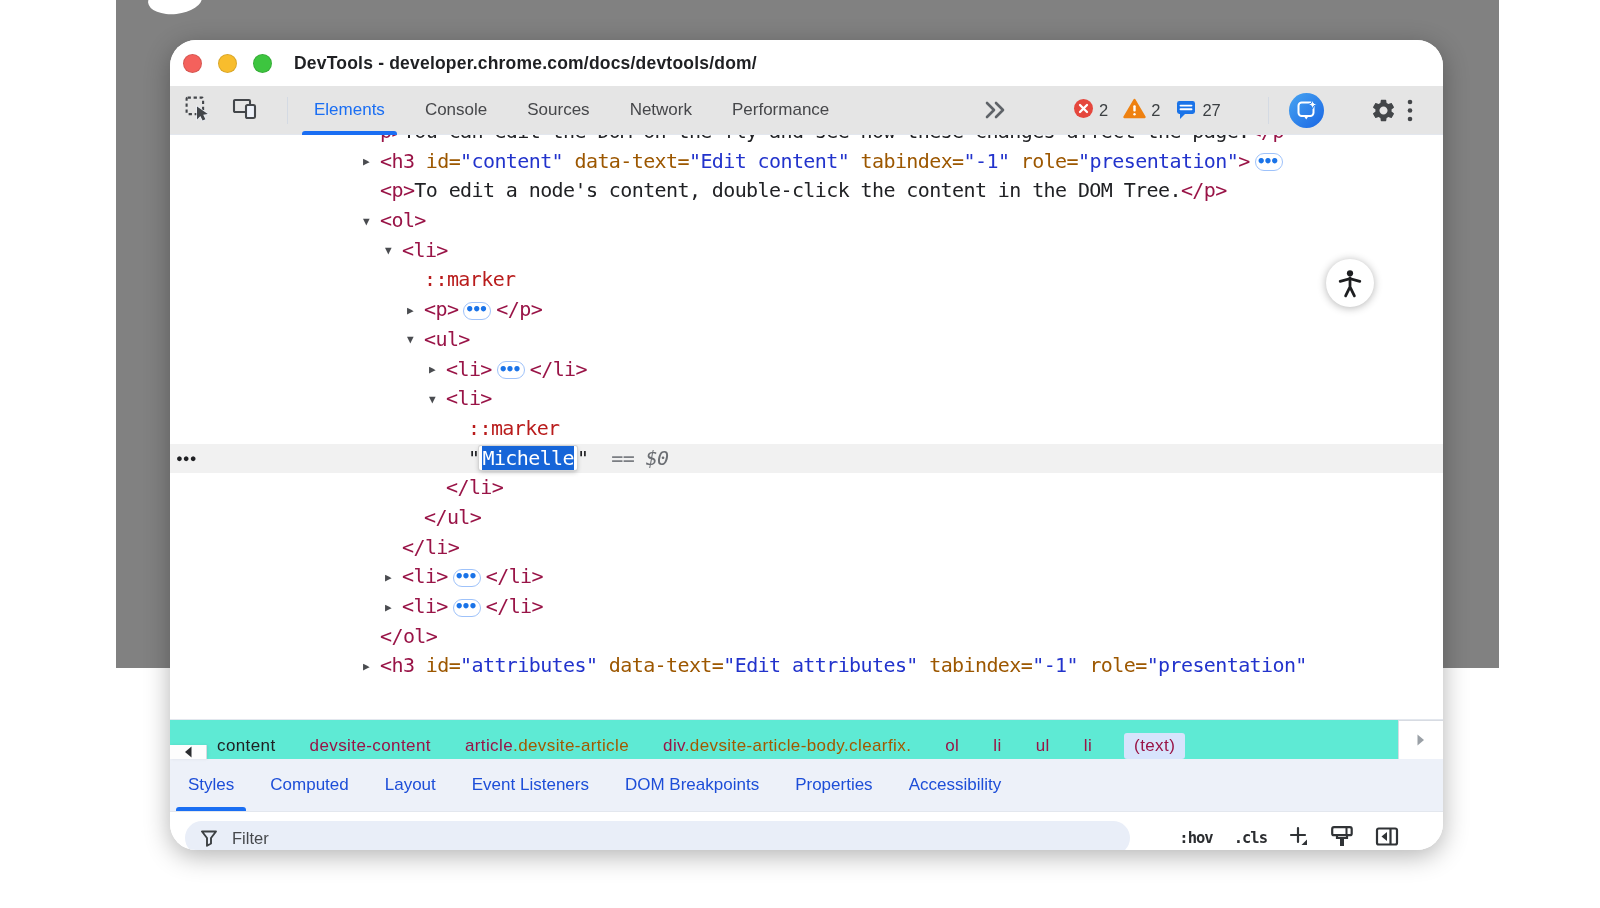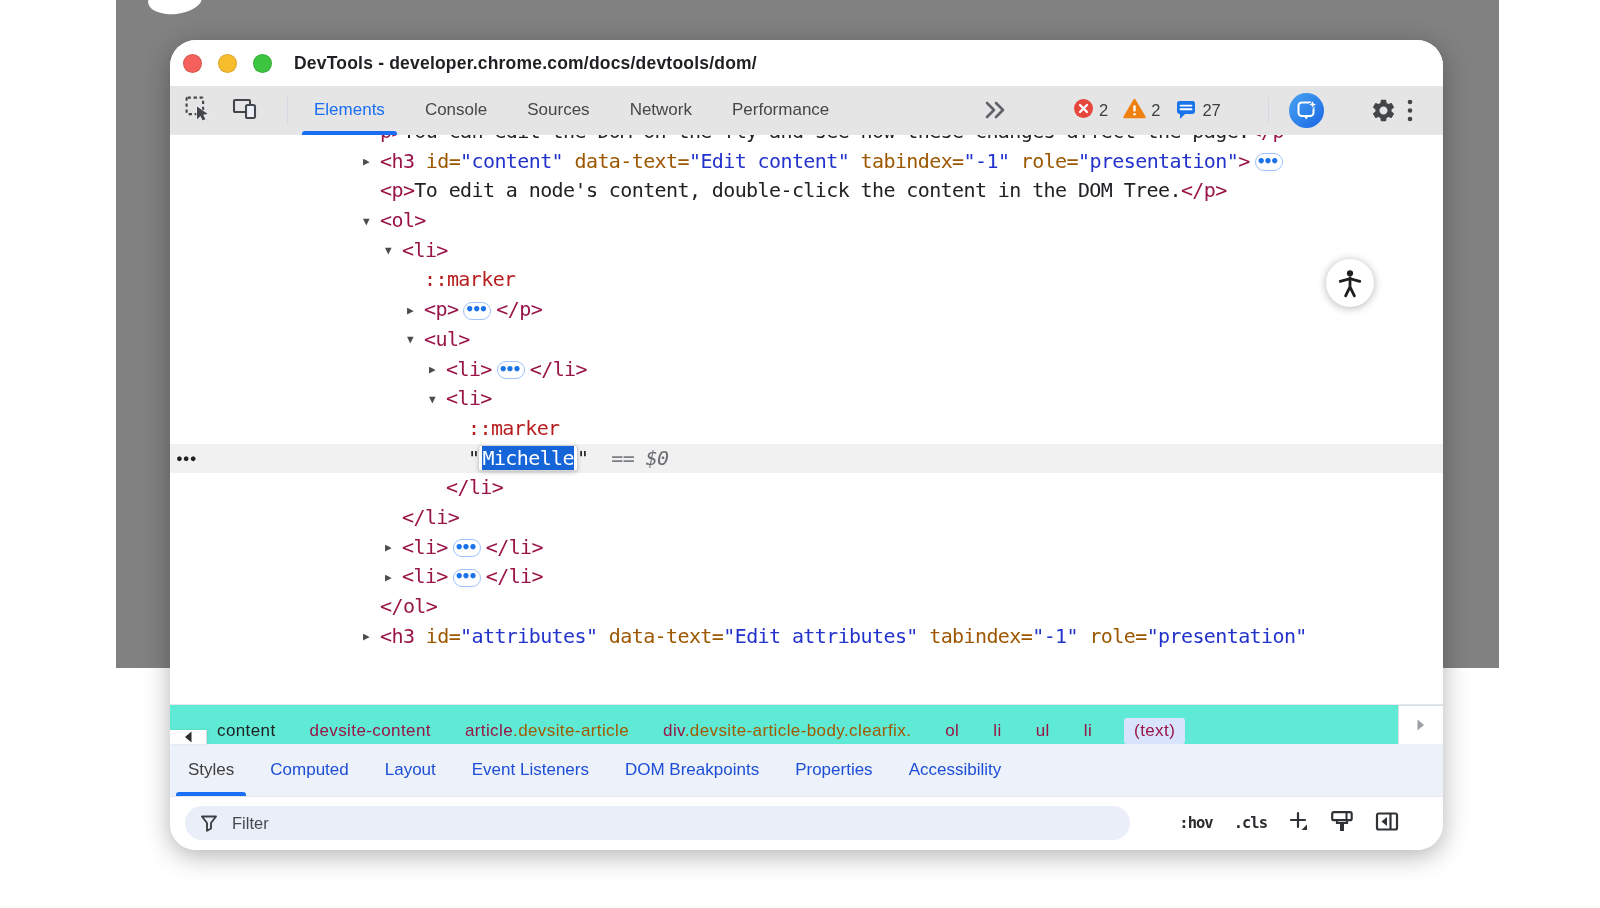--- a/index.html
+++ b/index.html
@@ -58,21 +58,21 @@
     border-right:1px solid #d7dbe2;box-shadow:1px 0 3px rgba(0,0,0,.08);}
   .crumb-btn.fwd{position:absolute;right:0;top:0;bottom:0;border-right:none;border-left:1px solid #d7dbe2;
     border-top:1px solid #d7dbe2;background:#fff;box-shadow:none;width:44px;}
   .crumb-list{display:flex;align-items:center;gap:30px;padding-left:8px;font-size:17px;letter-spacing:.4px;white-space:nowrap;overflow:hidden;}
   .crumb{display:inline-block;padding:3px 2px;}
   .crumb.sel{background:#d7e4fc;border-radius:3px;padding:3px 10px;}
   .cp-node{color:#991447;} .cp-class{color:#a25900;} .cp-plain{color:#202124;}
   
   .btabs{height:53px;flex:0 0 53px;background:#edf1f9;display:flex;border-bottom:1px solid #e3e7ee;box-sizing:border-box;}
   .btab{padding:0 18px;line-height:52px;font-size:17px;color:#1d4ed8;position:relative;}
-  .btab.sel{color:#404040;}
+  .btab.sel{color:#1d4ed8;}
   .btab.sel::after{content:"";position:absolute;left:6px;right:6px;bottom:0;height:4px;background:#1a6ef3;border-radius:3px 3px 0 0;}
   
   .filterbar{flex:1 1 auto;background:#fff;position:relative;}
   .filter-pill{position:absolute;left:15px;top:9px;width:945px;height:34px;border-radius:17px;background:#e9eef8;
     display:flex;align-items:center;}
   .filter-pill svg{margin-left:15px;flex:0 0 auto;}
   .filter-input{border:none;outline:none;background:transparent;font-size:16.5px;color:#202124;
     margin-left:12px;width:860px;font-family:"Liberation Sans",sans-serif;}
   .filter-input::placeholder{color:#46484c;opacity:1;}
   .style-tools{position:absolute;right:44px;top:0;height:52px;display:flex;align-items:center;gap:21px;}
@@ -178,20 +178,21 @@
           <div class="trow" style="padding-left: 210px;"><span class="arrow">▼</span><span class="tk-tag">&lt;ol&gt;</span></div>
           <div class="trow" style="padding-left: 232px;"><span class="arrow">▼</span><span class="tk-tag">&lt;li&gt;</span></div>
           <div class="trow" style="padding-left: 254px;"><span class="tk-pseudo">::marker</span></div>
           <div class="trow" style="padding-left: 254px;"><span class="arrow">▶</span><span class="tk-tag">&lt;p&gt;</span><span class="ellipsis-badge"><i>●●●</i></span><span class="tk-tag">&lt;/p&gt;</span></div>
           <div class="trow" style="padding-left: 254px;"><span class="arrow">▼</span><span class="tk-tag">&lt;ul&gt;</span></div>
           <div class="trow" style="padding-left: 276px;"><span class="arrow">▶</span><span class="tk-tag">&lt;li&gt;</span><span class="ellipsis-badge"><i>●●●</i></span><span class="tk-tag">&lt;/li&gt;</span></div>
           <div class="trow" style="padding-left: 276px;"><span class="arrow">▼</span><span class="tk-tag">&lt;li&gt;</span></div>
           <div class="trow" style="padding-left: 298px;"><span class="tk-pseudo">::marker</span></div>
           <div class="trow sel" style="padding-left: 298px;"><span class="gutter" style="font-size: 8px;">●●●</span><span class="tk-text">"</span><span class="editbox"><span class="editsel">Michelle</span></span><span class="tk-text">"</span><span class="tk-eq">  == </span><span class="tk-dollar">$0</span></div>
           <div class="trow" style="padding-left: 276px;"><span class="tk-tag">&lt;/li&gt;</span></div>
+          <div class="trow" style="padding-left: 254px;"><span class="tk-tag">&lt;/ul&gt;</span></div>
           <div class="trow" style="padding-left: 232px;"><span class="tk-tag">&lt;/li&gt;</span></div>
           <div class="trow" style="padding-left: 232px;"><span class="arrow">▶</span><span class="tk-tag">&lt;li&gt;</span><span class="ellipsis-badge"><i>●●●</i></span><span class="tk-tag">&lt;/li&gt;</span></div>
           <div class="trow" style="padding-left: 232px;"><span class="arrow">▶</span><span class="tk-tag">&lt;li&gt;</span><span class="ellipsis-badge"><i>●●●</i></span><span class="tk-tag">&lt;/li&gt;</span></div>
           <div class="trow" style="padding-left: 210px;"><span class="tk-tag">&lt;/ol&gt;</span></div>
           <div class="trow" style="padding-left: 210px;"><span class="arrow">▶</span><span class="tk-tag">&lt;h3 </span><span class="tk-attr">id=</span><span class="tk-val">"attributes"</span><span class="tk-text"> </span><span class="tk-attr">data-text=</span><span class="tk-val">"Edit attributes"</span><span class="tk-text"> </span><span class="tk-attr">tabindex=</span><span class="tk-val">"-1"</span><span class="tk-text"> </span><span class="tk-attr">role=</span><span class="tk-val">"presentation"</span></div>
         </div>
       <div class="a11y-float">
         <svg width="30" height="30" viewBox="0 0 26 26">
           <circle cx="13" cy="4.6" r="2.7" fill="#1d1e20"></circle>
           <path d="M4.5 11.6 L13 9.3 L21.5 11.6" fill="none" stroke="#1d1e20" stroke-width="2.4" stroke-linecap="round"></path>

